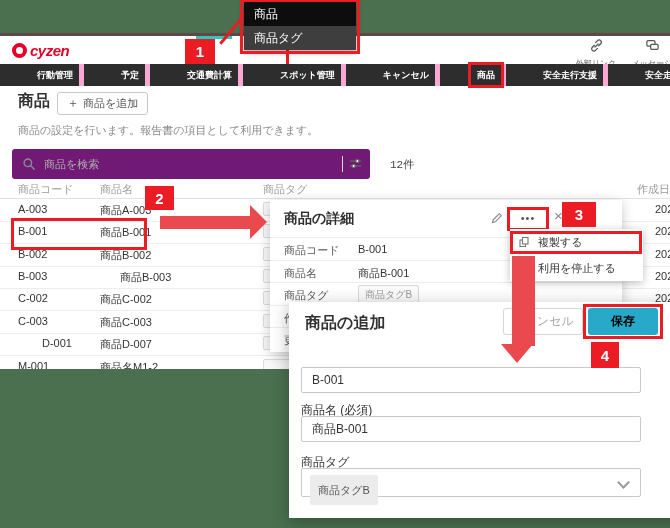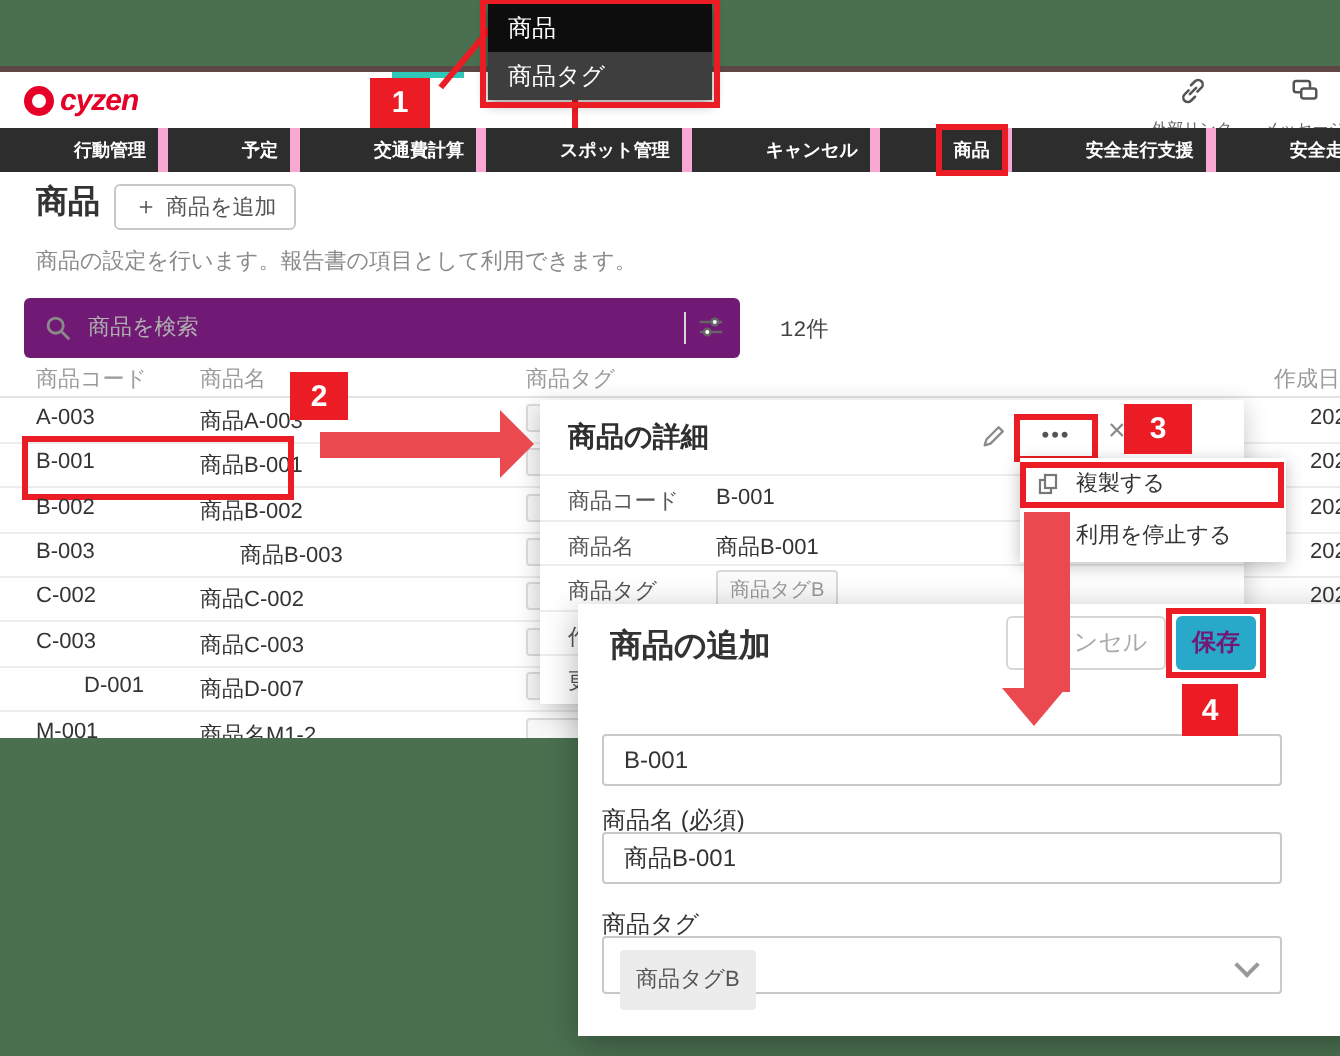--- a/index.html
+++ b/index.html
@@ -36,21 +36,21 @@
   .dm-value{position:absolute;left:88px;top:5px;font-size:11px;color:#333;white-space:nowrap;}
   .tag-chip{display:inline-block;padding:2px 6px;border:1px solid #d9d9d9;background:#fafafa;border-radius:2px;font-size:10px;color:#999;}
   .ctx-menu{position:absolute;left:510px;top:229px;width:133px;height:52px;background:#fff;z-index:20;box-shadow:0 2px 8px rgba(0,0,0,.25);}
   .ctx-item{position:relative;height:26px;}
   .ctx-text{position:absolute;left:28px;top:0;line-height:26px;font-size:11px;color:#333;white-space:nowrap;}
   .add-modal{position:absolute;left:289px;top:302px;width:364px;height:216px;background:#fff;z-index:30;box-shadow:0 4px 16px rgba(0,0,0,.3);padding-left:48px;}
   .am-title{position:absolute;left:16px;top:11px;font-size:16px;font-weight:bold;color:#333;}
   .am-label{position:absolute;font-size:12px;color:#333;white-space:nowrap;}
   .am-input{position:absolute;left:12px;width:340px;height:26px;border:1px solid #c9c9c9;border-radius:2px;box-sizing:border-box;font-size:12px;color:#333;line-height:24px;padding-left:10px;background:#fff;}
   .btn-cancel{position:absolute;left:214px;top:6px;width:80px;height:27px;border:1px solid #d6d6d6;border-radius:3px;background:#fff;font-size:12px;color:#aaa;text-align:center;line-height:25px;box-sizing:border-box;}
-  .btn-save{position:absolute;left:299px;top:6px;width:40px;height:27px;border-radius:3px;background:#29a9c9;font-size:12px;font-weight:bold;color:#701a75;text-align:center;line-height:27px;}
+  .btn-save{position:absolute;left:299px;top:6px;width:70px;height:27px;border-radius:3px;background:#29a9c9;font-size:12px;font-weight:bold;color:#000000;text-align:center;line-height:27px;}
   .sel-chip{position:absolute;left:8px;top:6px;padding:3px 8px;background:#ececec;border-radius:2px;font-size:11px;color:#555;}
   .chev{position:absolute;right:12px;top:9px;width:7px;height:7px;border-right:2px solid #999;border-bottom:2px solid #999;transform:rotate(45deg);}
   
   .popup{position:absolute;left:244px;top:2px;width:112px;z-index:40;box-shadow:0 2px 6px rgba(0,0,0,.4);}
   .popup-item{height:24px;line-height:24px;padding-left:10px;font-size:12px;color:#fff;}
   
   .step{position:absolute;background:#ec1c24;color:#fff;font-weight:bold;font-size:15px;display:flex;align-items:center;justify-content:center;z-index:50;}
   .arrow-shaft{position:absolute;background:#e9494f;z-index:50;}
   .arrow-head{position:absolute;width:0;height:0;z-index:50;}
   .conn{position:absolute;background:#ec1c24;z-index:39;}

